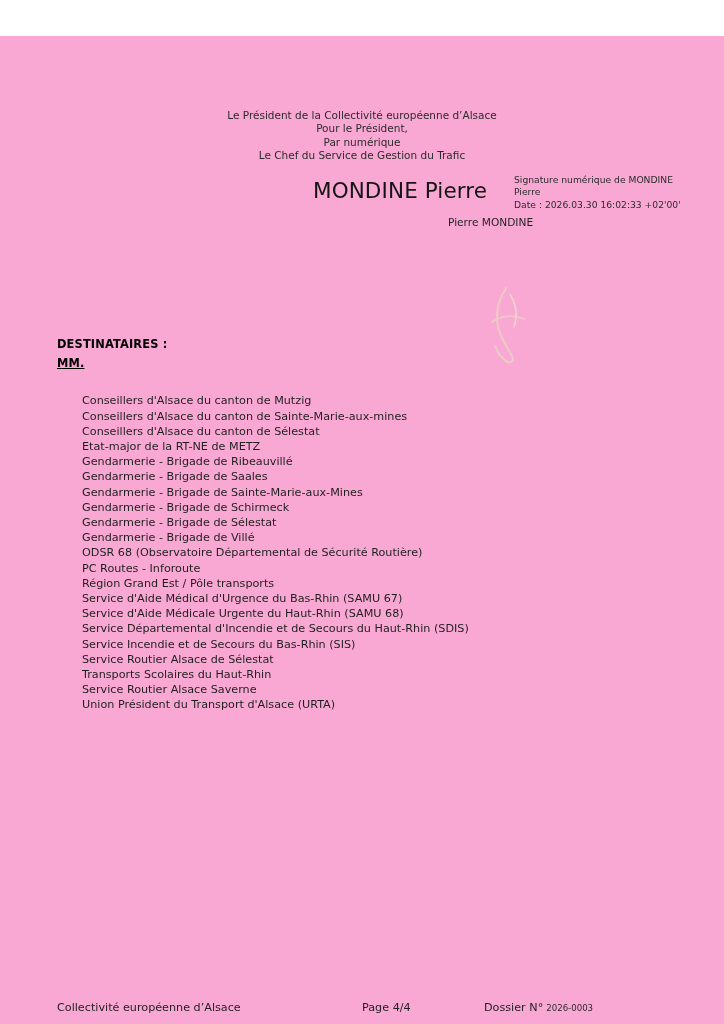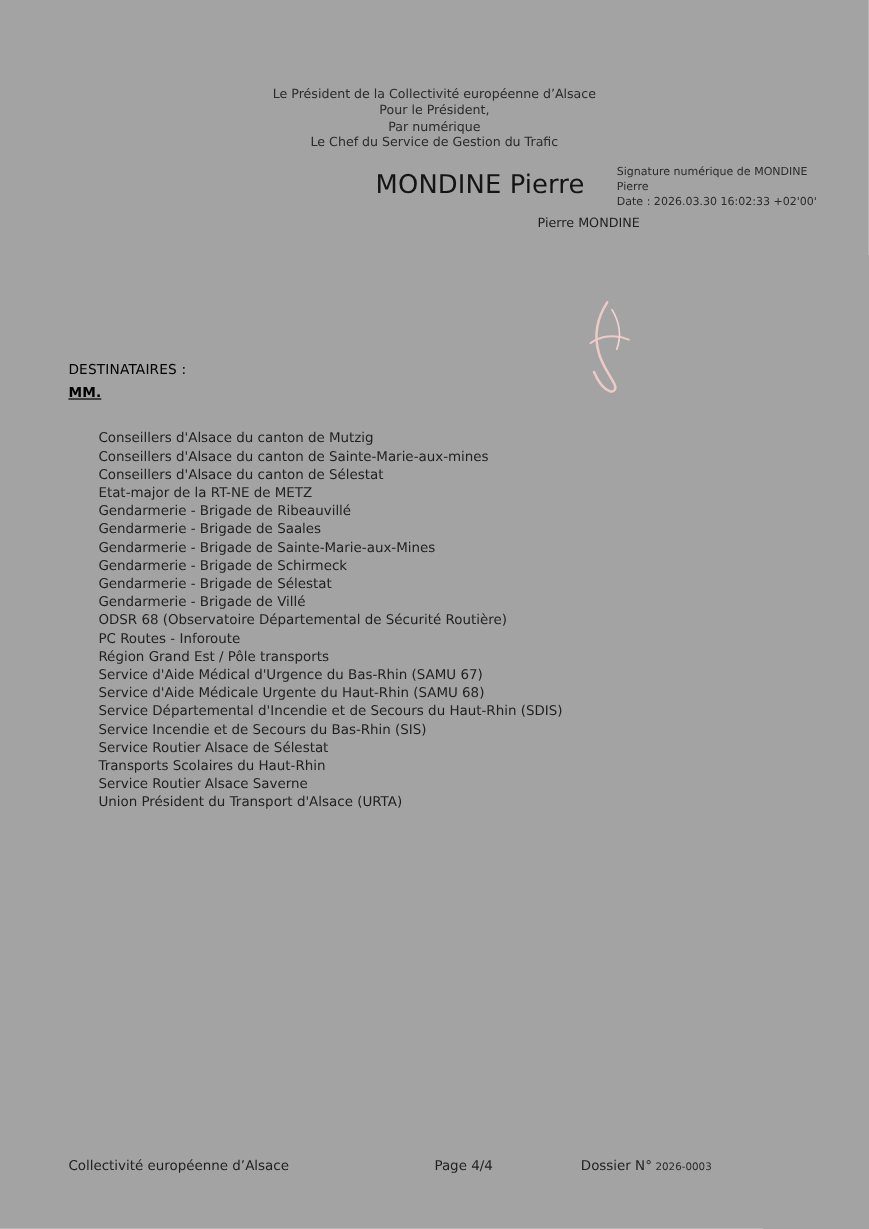--- a/index.html
+++ b/index.html
@@ -13,21 +13,22 @@
     position: relative;
     overflow: hidden;
     font-family: "DejaVu Sans", "Liberation Sans", sans-serif;
     color: #1a1a1a;
     -webkit-font-smoothing: antialiased;
   }
 
   .page {
     position: absolute;
     inset: 0;
-    background: #a3a3a3;
+    background: #f9a8d4;
+    margin-top: 36px;
   }
 
   
   .header-block {
     position: absolute;
     left: 0;
     top: 73px;
     width: 724px;
     text-align: center;
   }
@@ -89,21 +90,21 @@
   
   .recipients {
     position: absolute;
     left: 57px;
     top: 301px;
     width: 620px;
   }
   .recipients-title {
     font-size: 11.4px;
     line-height: 15.2px;
-    font-weight: normal;
+    font-weight: bold;
     color: #000000;
     letter-spacing: 0.15px;
   }
   .recipients-subtitle {
     font-size: 11.4px;
     line-height: 15.2px;
     font-weight: bold;
     color: #000000;
     text-decoration: underline;
     display: inline-block;

